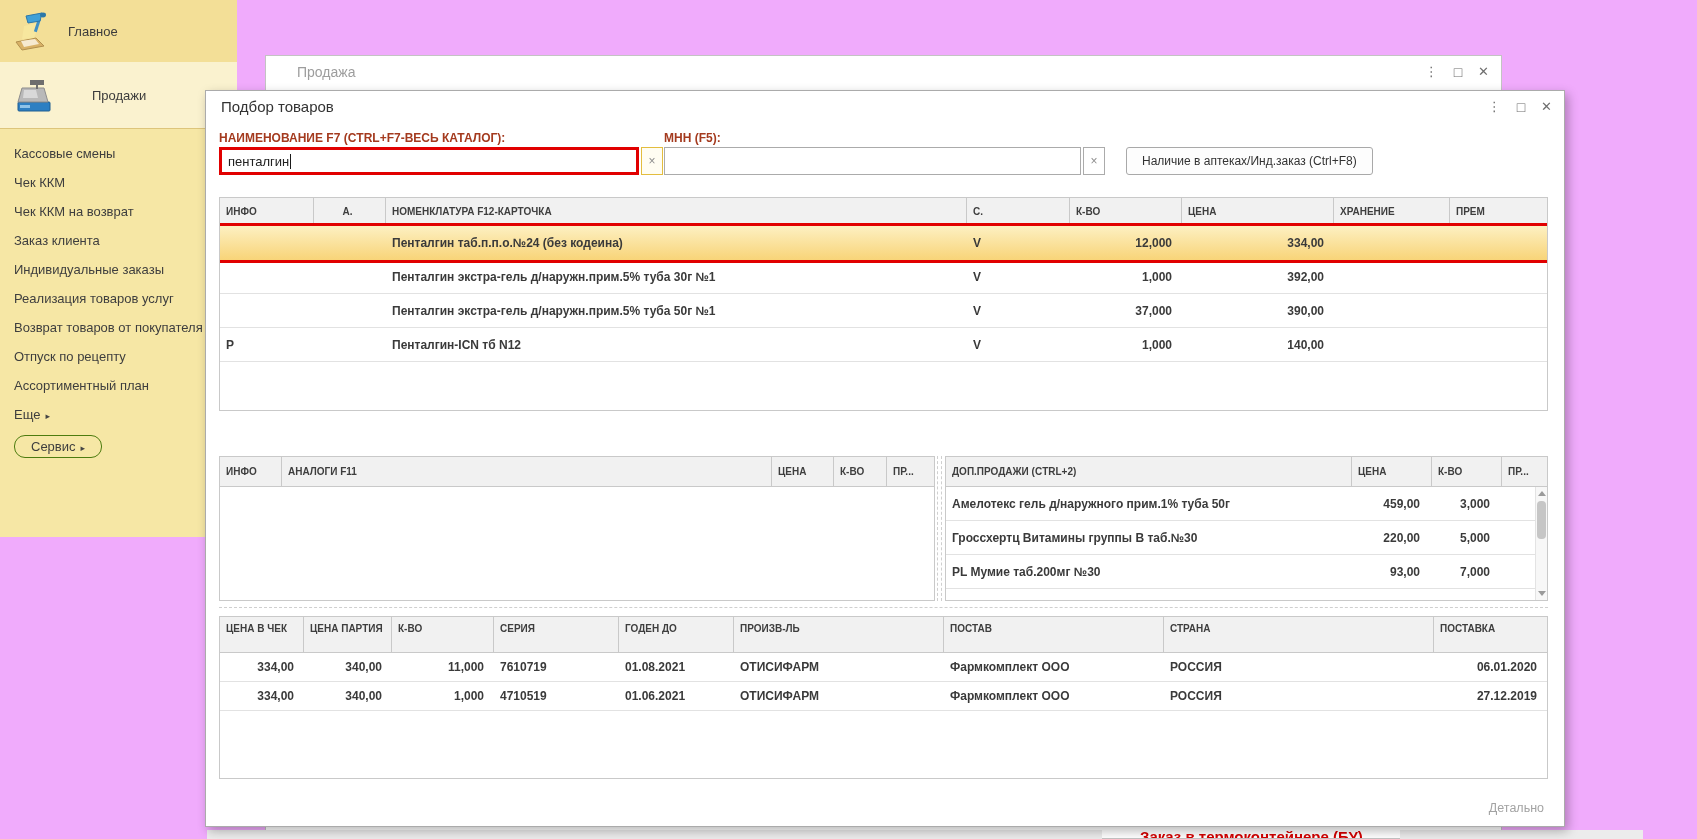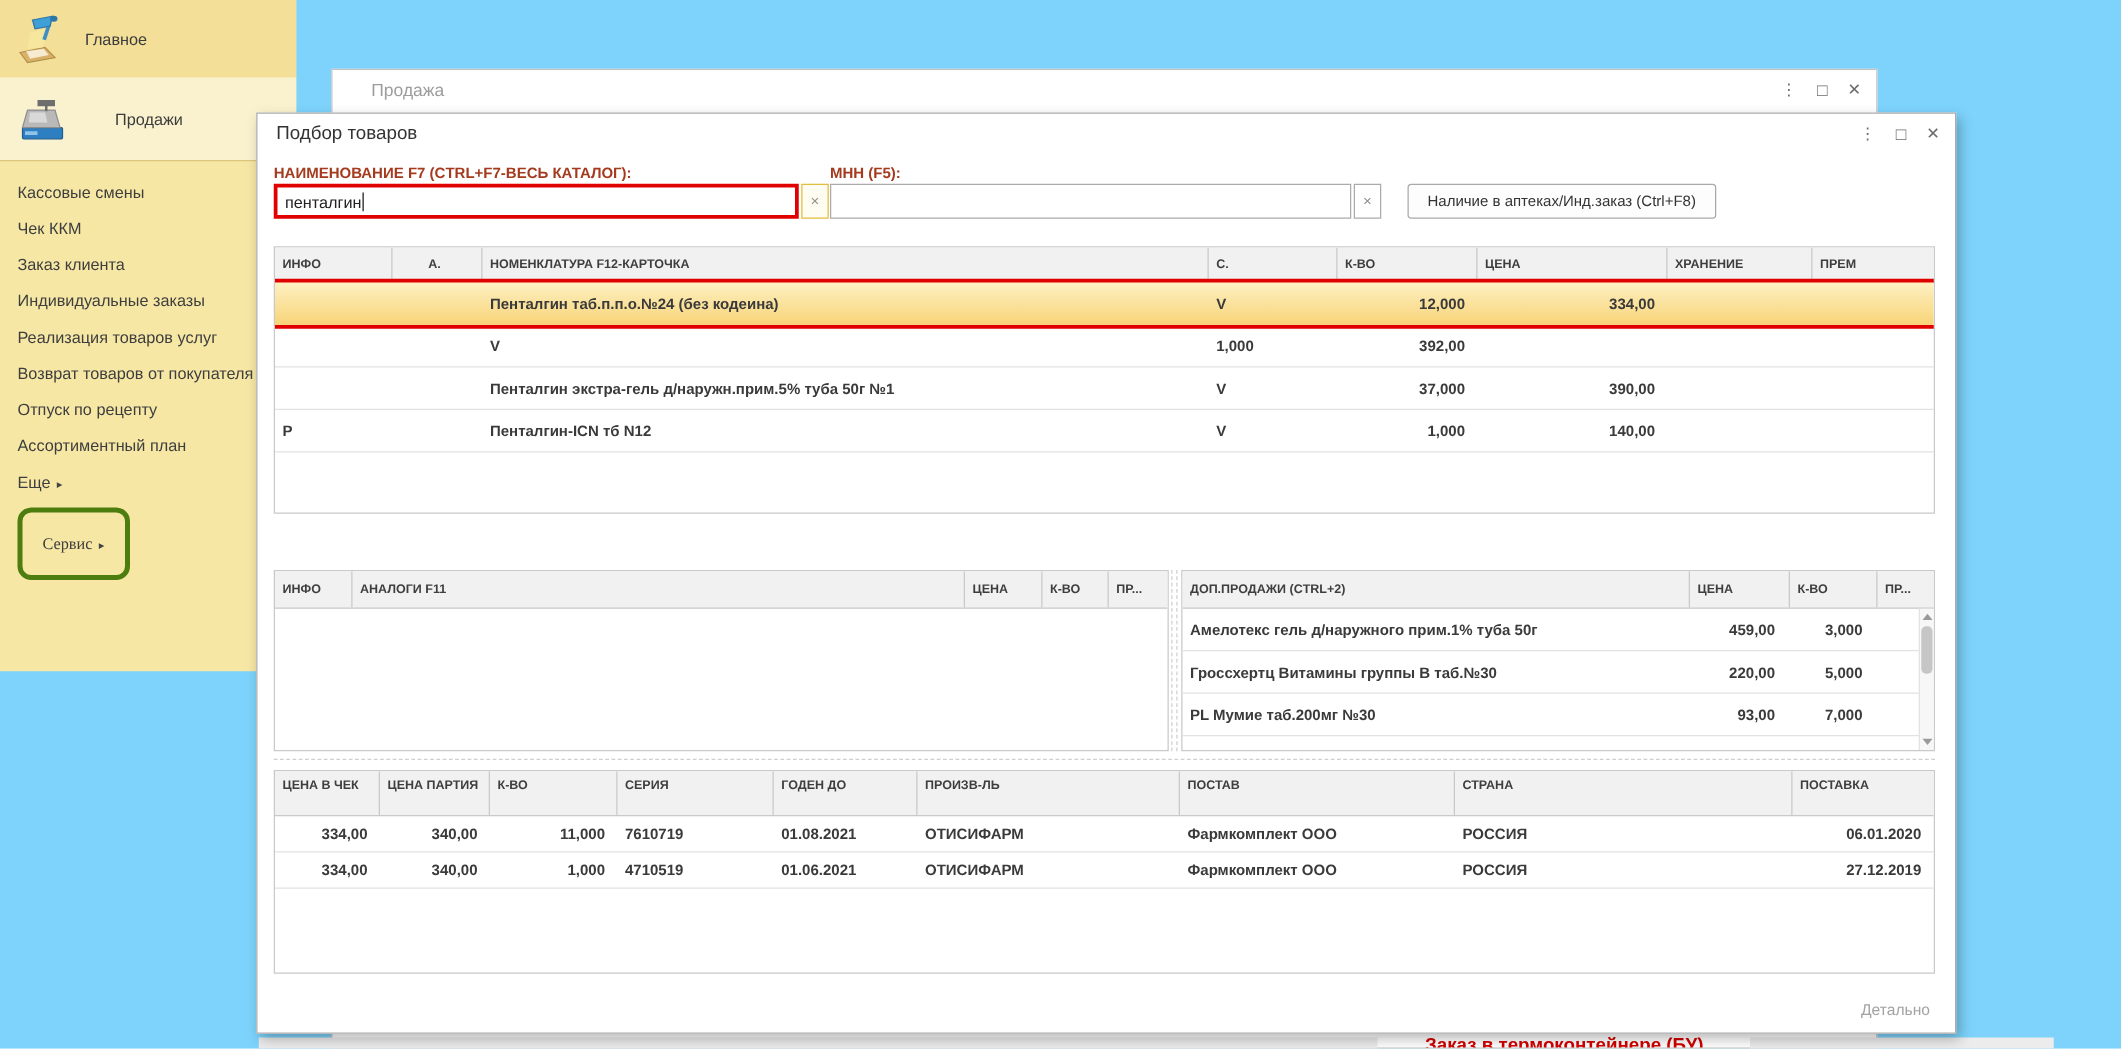--- a/index.html
+++ b/index.html
@@ -1,31 +1,31 @@
 <!DOCTYPE html>
 <html><head>
 <meta charset="utf-8">
 <style>
   * { margin:0; padding:0; box-sizing:border-box; }
   html,body { background:#fff; }
   body { font-family:"Liberation Sans", sans-serif; color:#3c3c3c; }
-  .screen { position:relative; width:1697px; height:839px; background:#7dd3fc; overflow:hidden; }
+  .screen { position:relative; width:1697px; height:839px; background:#f0abfc; overflow:hidden; }
 
   
   .sidebar { position:absolute; left:0; top:0; width:237px; height:537px; background:#f6e7a5; z-index:1; }
   .side-sec { display:flex; align-items:center; gap:12px; padding-left:10px; }
   .sec-main { height:62px; background:#f3df97; }
   .sec-sales { height:66px; background:#faf2cf;gap:36px; }
   .side-sec .sec-label { font-size:13px; color:#3c3c3c; }
   .side-menu { border-top:1px solid #ddc57b; padding:10px 0 0 0; }
   .menu-item { padding:7px 8px 7px 14px; font-size:13px; color:#3e3e3e; cursor:default; }
   .menu-item.bold { font-weight:bold; color:#333; }
   .arrow-r { font-size:9px; color:#444; margin-left:5px; }
-  .service-btn { display:inline-block; margin:6px 0 0 14px; padding:17px 16px; font-size:13px;
-                 border:4px solid #4d7c0f; border-radius:11px; background:transparent; color:#3e3e3e;font-family:Liberation Serif, serif; }
+  .service-btn { display:inline-block; margin:6px 0 0 14px; padding:3px 16px; font-size:13px;
+                 border:1px solid #4d7c0f; border-radius:11px; background:transparent; color:#3e3e3e; }
 
   
   .bg-window { position:absolute; left:265px; top:55px; width:1237px; height:784px;
                background:#fff; border:1px solid #c3c3c3; z-index:2; }
   .bg-title { position:absolute; left:31px; top:8px; font-size:14px; color:#9d9d9d; }
   .win-controls { position:absolute; right:12px; top:7px; display:flex; gap:16px; align-items:center; color:#6e6e6e; }
   .wc { font-size:13px; line-height:18px; cursor:default; }
   .wc-sq { font-size:14px; }
 
   
@@ -134,20 +134,21 @@
         <polygon points="12,16 34,16 38,30 8,30" fill="#b9b9b9" stroke="#8d8d8d" stroke-width="1"></polygon>
         <polygon points="14,18 26,18 28,26 13,26" fill="#d9d9d9"></polygon>
         <rect x="20" y="8" width="14" height="5" fill="#6e6e6e"></rect>
         <rect x="26" y="12" width="2" height="5" fill="#6e6e6e"></rect>
       </svg>
       <span class="sec-label">Продажи</span>
     </div>
     <div class="side-menu">
       <div class="menu-item">Кассовые смены</div>
       <div class="menu-item">Чек ККМ</div>
+      <div class="menu-item">Чек ККМ на возврат</div>
       <div class="menu-item">Заказ клиента</div>
       <div class="menu-item">Индивидуальные заказы</div>
       <div class="menu-item">Реализация товаров услуг</div>
       <div class="menu-item">Возврат товаров от покупателя</div>
       <div class="menu-item">Отпуск по рецепту</div>
       <div class="menu-item">Ассортиментный план</div>
       <div class="menu-item"><span>Еще</span><span class="arrow-r">▸</span></div>
       <div class="service-btn"><span>Сервис</span><span class="arrow-r">▸</span></div>
     </div>
   </div>
@@ -209,20 +210,21 @@
             <div class="tcell">Пенталгин таб.п.п.о.№24 (без кодеина)</div>
             <div class="tcell">V</div>
             <div class="tcell">12,000</div>
             <div class="tcell">334,00</div>
             <div class="tcell"></div>
             <div class="tcell"></div>
           </div>
           <div class="trow grid">
             <div class="tcell"></div>
             <div class="tcell"></div>
+            <div class="tcell">Пенталгин экстра-гель д/наружн.прим.5% туба 30г №1</div>
             <div class="tcell">V</div>
             <div class="tcell">1,000</div>
             <div class="tcell">392,00</div>
             <div class="tcell"></div>
             <div class="tcell"></div>
           </div>
           <div class="trow grid">
             <div class="tcell"></div>
             <div class="tcell"></div>
             <div class="tcell">Пенталгин экстра-гель д/наружн.прим.5% туба 50г №1</div>

